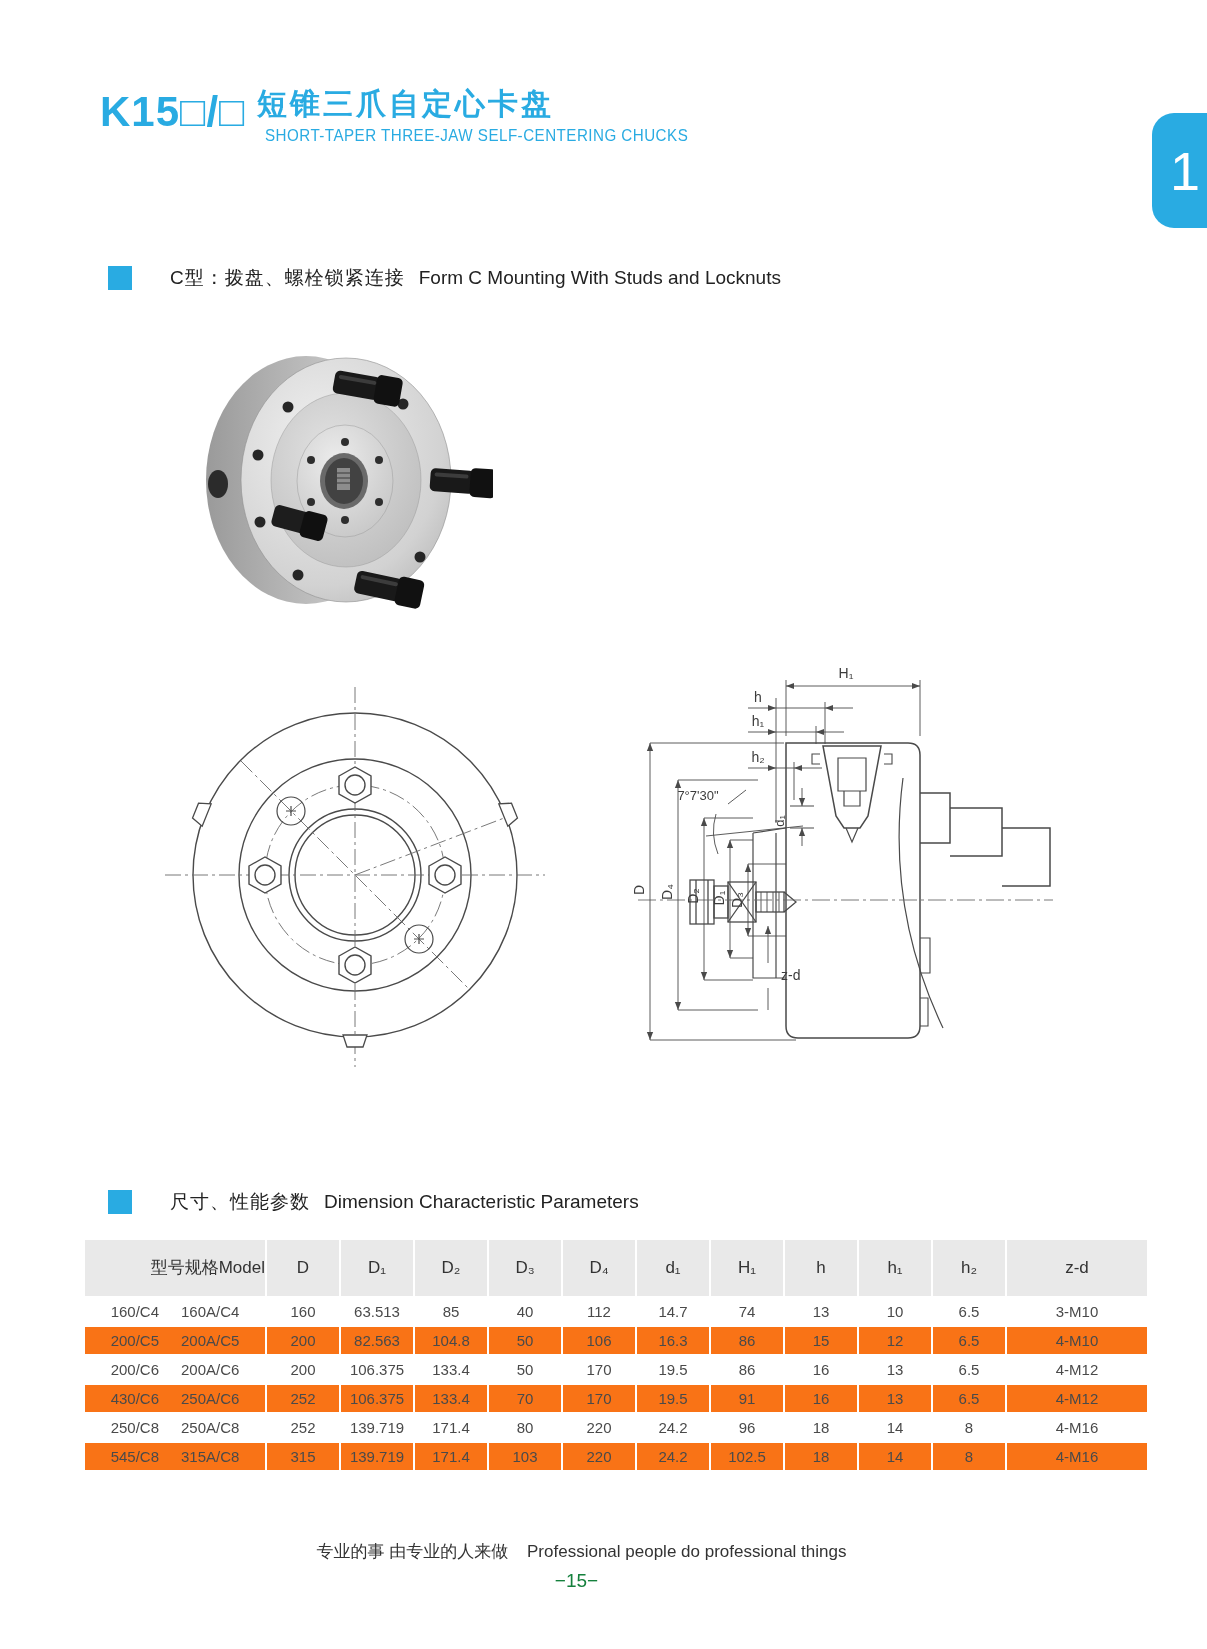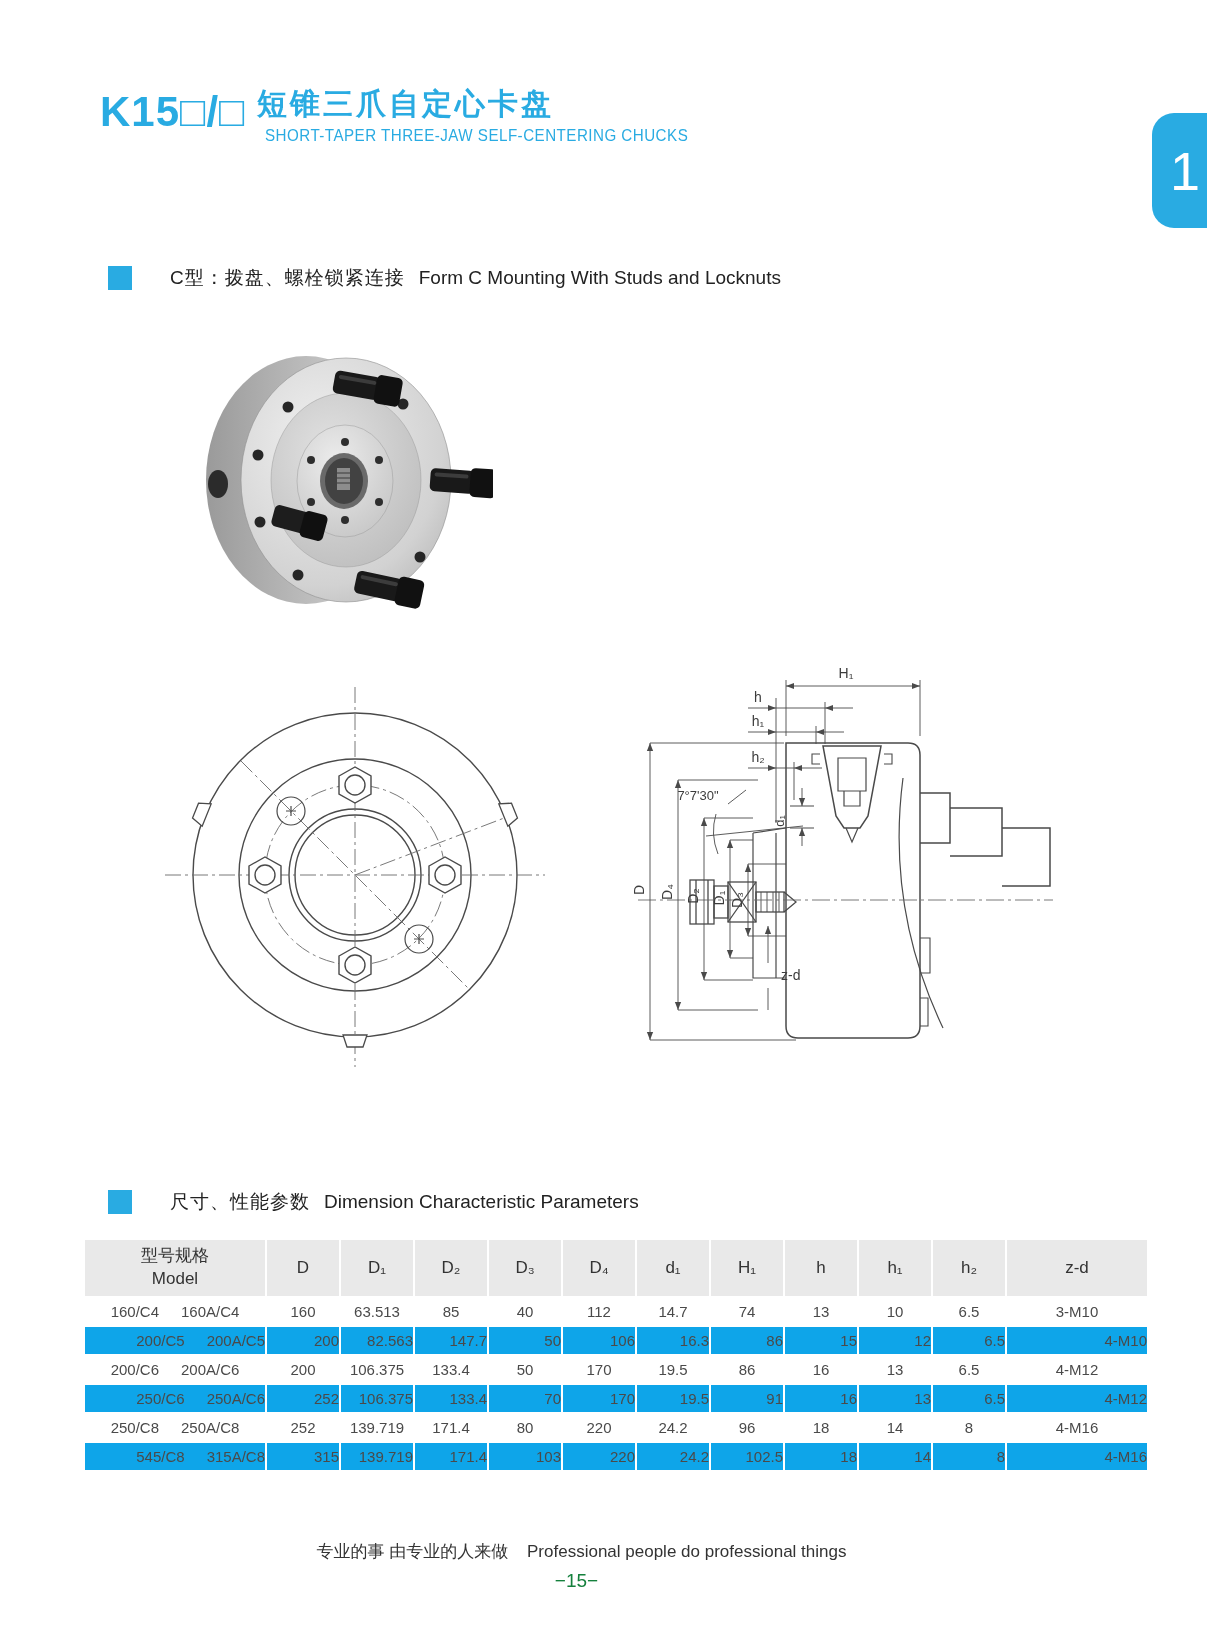--- a/index.html
+++ b/index.html
@@ -34,23 +34,23 @@
   .sec2{left:108px;top:1189px;}
   .gap{display:inline-block;width:14px;}
   
   .photo{position:absolute;left:188px;top:332px;}
   .frontview{position:absolute;left:140px;top:675px;}
   .crosssection{position:absolute;left:598px;top:628px;}
   
   .dim-table{position:absolute;left:85px;top:1240px;width:1040px;font-size:15px;color:#4a4a4a;}
   .tr{display:grid;grid-template-columns:180px repeat(10,72px) 140px;column-gap:2px;margin-bottom:2px;}
   .tr .td{background:#fff;display:flex;align-items:center;justify-content:center;height:27px;}
-  .tr.shade .td{background:#0ea5e9;justify-content:flex-end;}
+  .tr.shade .td{background:#f97316;}
   .thead .td{background:#e9e9e9;height:56px;font-size:17px;color:#333;}
-  .thead .model-h{flex-direction:column;line-height:1.35;}
+  .thead .model-h{flex-direction:row;line-height:1.35;justify-content:flex-end;}
   .td.model{gap:22px;}
   
   .footer-line{
     position:absolute;left:0;right:60px;top:1540px;text-align:center;font-size:17px;color:#333;
   }
   .footer-line .en{margin-left:14px;text-align:right;}
   .page-num{position:absolute;left:0;right:70px;top:1570px;text-align:center;font-size:19px;color:#15803d;}
   
   svg text{font-family:"Liberation Sans","DejaVu Sans",sans-serif;fill:#3c3c3c;}
 </style>
@@ -341,21 +341,21 @@
           <div class="td">6.5</div>
           <div class="td">3-M10</div>
         </div>
         <div class="tr shade">
           <div class="td model">
             <span>200/C5</span>
             <span>200A/C5</span>
           </div>
           <div class="td">200</div>
           <div class="td">82.563</div>
-          <div class="td">147.7</div>
+          <div class="td">104.8</div>
           <div class="td">50</div>
           <div class="td">106</div>
           <div class="td">16.3</div>
           <div class="td">86</div>
           <div class="td">15</div>
           <div class="td">12</div>
           <div class="td">6.5</div>
           <div class="td">4-M10</div>
         </div>
         <div class="tr">
@@ -370,21 +370,21 @@
           <div class="td">170</div>
           <div class="td">19.5</div>
           <div class="td">86</div>
           <div class="td">16</div>
           <div class="td">13</div>
           <div class="td">6.5</div>
           <div class="td">4-M12</div>
         </div>
         <div class="tr shade">
           <div class="td model">
-            <span>250/C6</span>
+            <span>430/C6</span>
             <span>250A/C6</span>
           </div>
           <div class="td">252</div>
           <div class="td">106.375</div>
           <div class="td">133.4</div>
           <div class="td">70</div>
           <div class="td">170</div>
           <div class="td">19.5</div>
           <div class="td">91</div>
           <div class="td">16</div>

